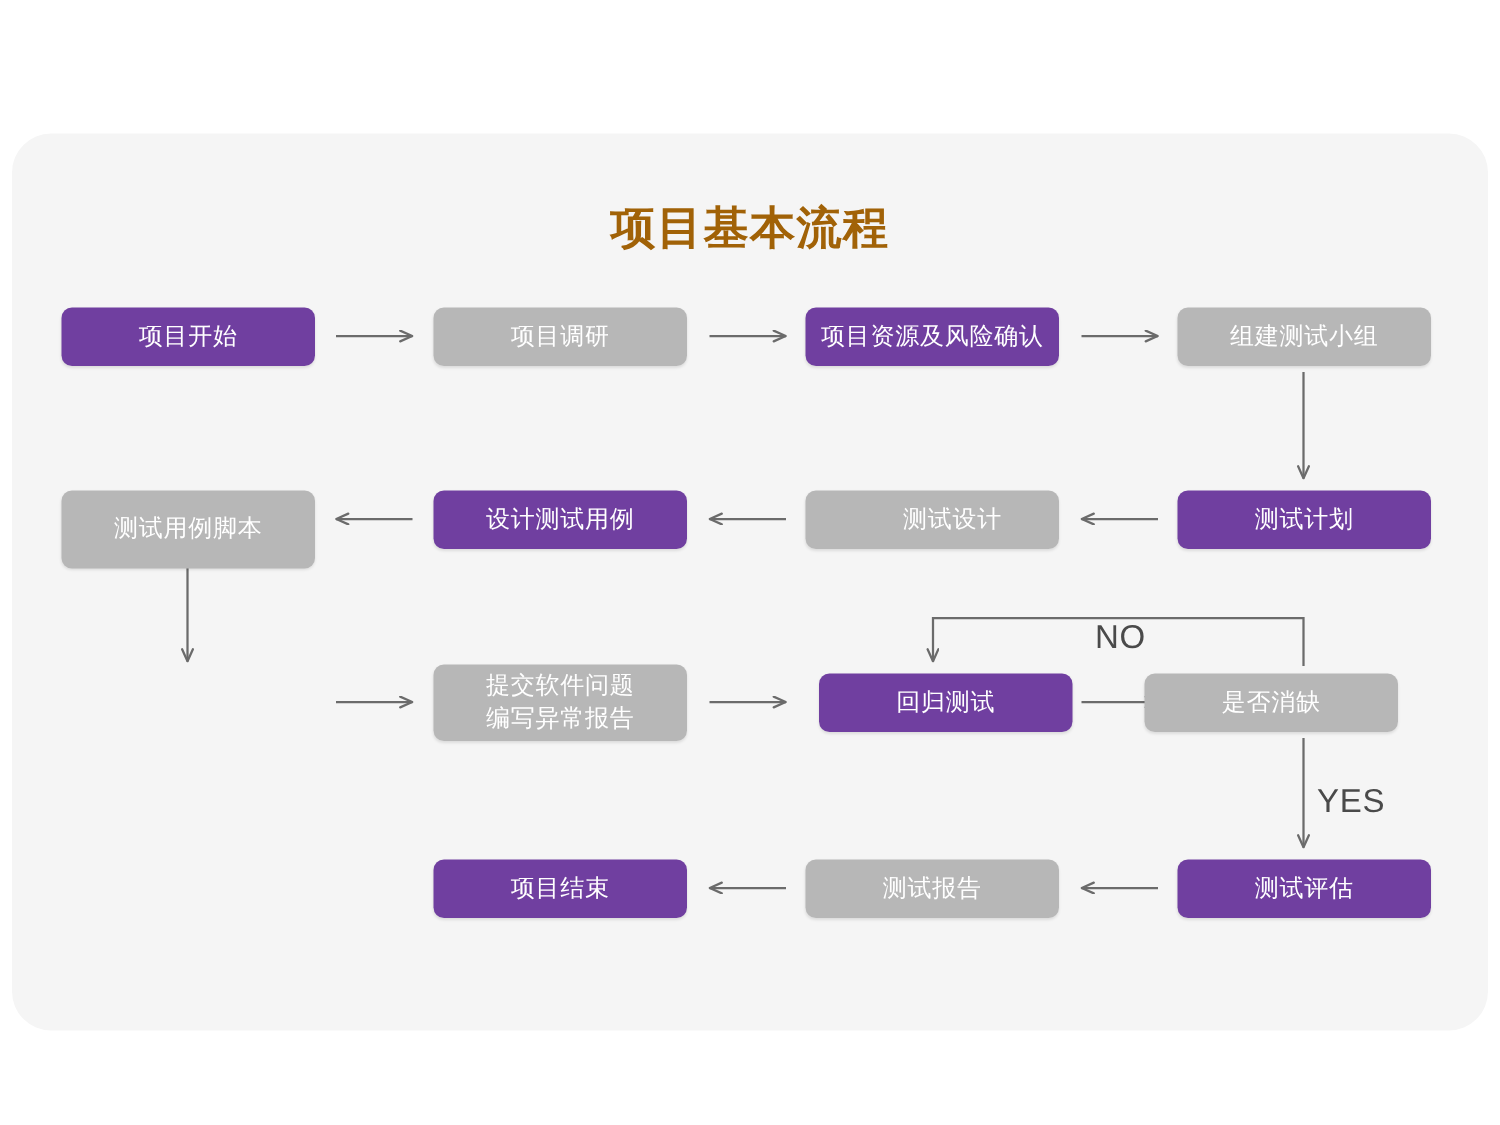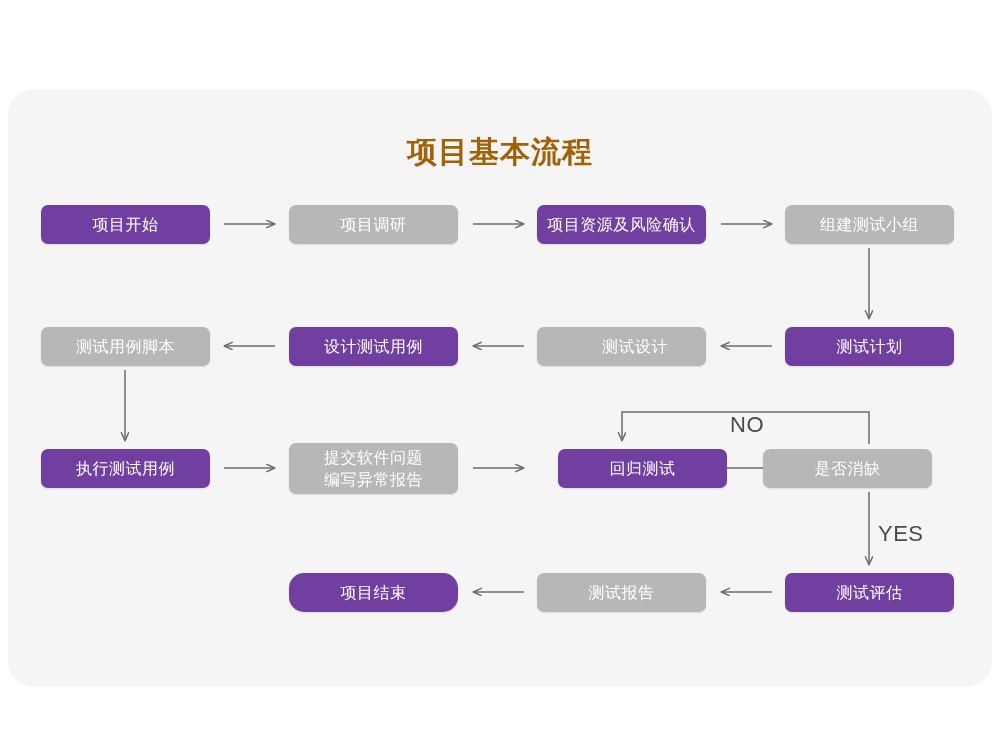--- a/index.html
+++ b/index.html
@@ -113,30 +113,29 @@
   </svg>
 
   <div class="edge-label" style="left:730px; top:412px;">NO</div>
   <div class="edge-label" style="left:878px; top:521px;">YES</div>
 
   <div class="node purple" style="left:41px;  top:205px; width:169px; height:39px;">项目开始</div>
   <div class="node gray" style="left:289px; top:205px; width:169px; height:39px;">项目调研</div>
   <div class="node purple" style="left:537px; top:205px; width:169px; height:39px;">项目资源及风险确认</div>
   <div class="node gray" style="left:785px; top:205px; width:169px; height:39px;">组建测试小组</div>
 
-  <div class="node gray" style="left:41px;  top:327px; width:169px; height:39px;text-align:center;">测试用例脚本</div>
+  <div class="node gray" style="left:41px;  top:327px; width:169px; height:52px;text-align:center;">测试用例脚本</div>
   <div class="node purple" style="left:289px; top:327px; width:169px; height:39px;">设计测试用例</div>
   <div class="node gray" style="left:537px; top:327px; width:169px; height:39px;padding-left:27px;">测试设计</div>
   <div class="node purple" style="left:785px; top:327px; width:169px; height:39px;">测试计划</div>
 
-  <div class="node purple" style="left:41px;  top:449px; width:169px; height:39px;">执行测试用例</div>
   <div class="node gray" style="left:289px; top:443px; width:169px; height:51px; flex-direction:column;">
     <span>提交软件问题</span>
     <span>编写异常报告</span>
   </div>
-  <div class="node purple" style="left:558px; top:449px; width:169px; height:39px;">回归测试</div>
+  <div class="node purple" style="left:546px; top:449px; width:169px; height:39px;">回归测试</div>
   <div class="node gray" style="left:763px; top:449px; width:169px; height:39px;">是否消缺</div>
 
-  <div class="node purple" style="left:289px; top:573px; width:169px; height:39px;border-radius:15px;">项目结束</div>
+  <div class="node purple" style="left:289px; top:573px; width:169px; height:39px;">项目结束</div>
   <div class="node gray" style="left:537px; top:573px; width:169px; height:39px;">测试报告</div>
   <div class="node purple" style="left:785px; top:573px; width:169px; height:39px;">测试评估</div>
 
 </div>
 
 </body></html>

